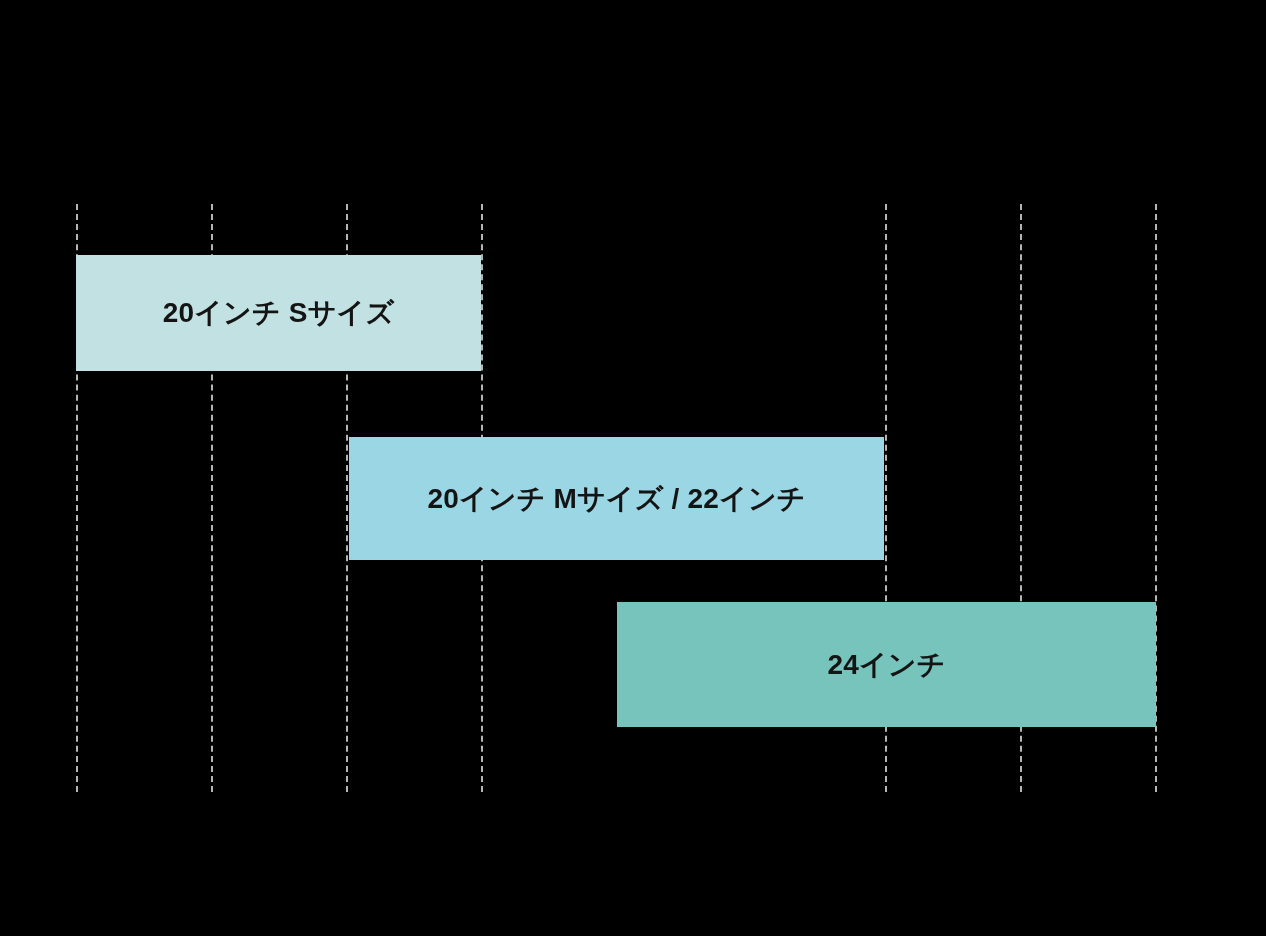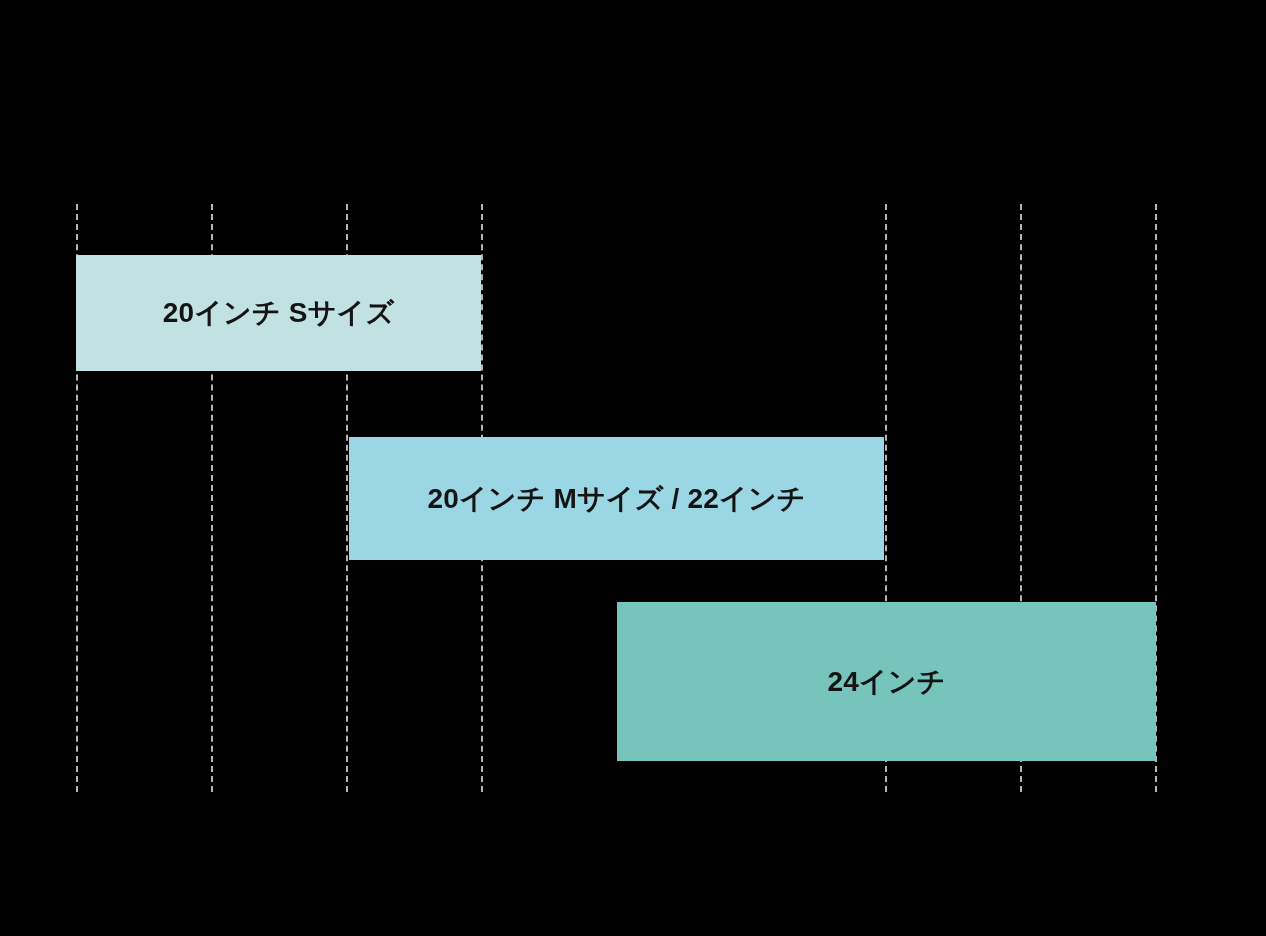--- a/index.html
+++ b/index.html
@@ -64,18 +64,18 @@
     <div class="gridline" style="left:1155px"></div>
 
     <div class="bar" style="left:76px; top:255px; width:405px; height:116px; background:#c2e1e2;">
       <span class="bar-label">20インチ Sサイズ</span>
     </div>
 
     <div class="bar" style="left:349px; top:437px; width:535px; height:123px; background:#9ad6e3;">
       <span class="bar-label">20インチ Mサイズ / 22インチ</span>
     </div>
 
-    <div class="bar" style="left:617px; top:602px; width:539px; height:159px; background:#76c4bc;">
+    <div class="bar" style="left:617px; top:602px; width:539px; height:125px; background:#76c4bc;">
       <span class="bar-label">24インチ</span>
     </div>
 
   </div>
 </div>
 
 </body></html>

